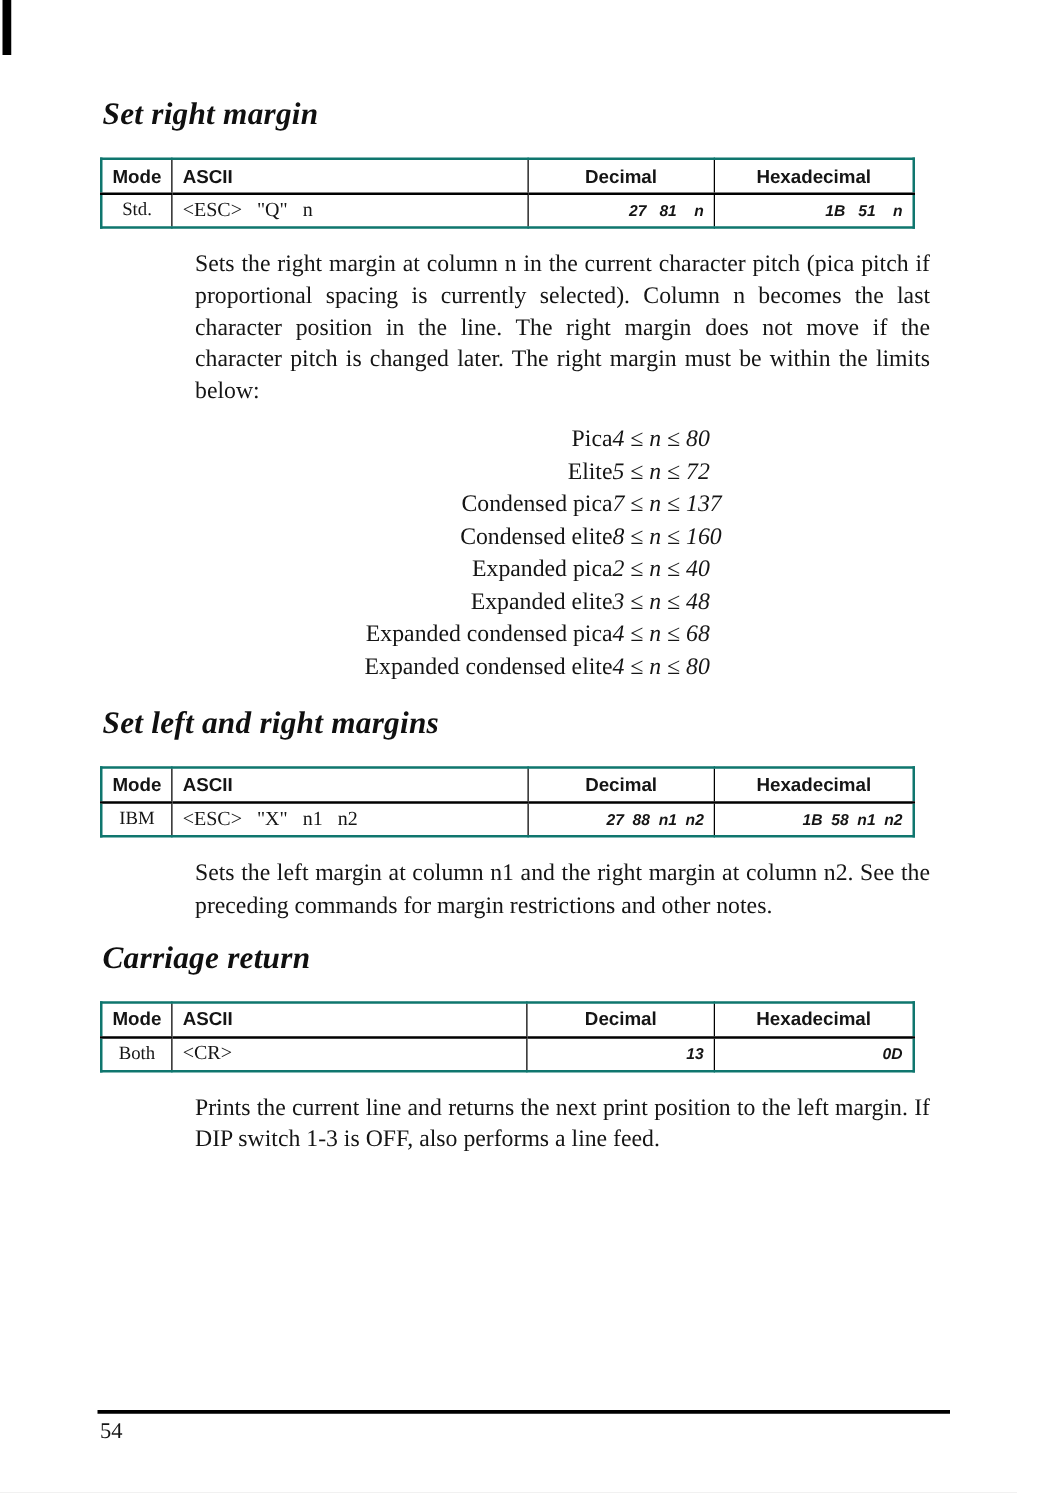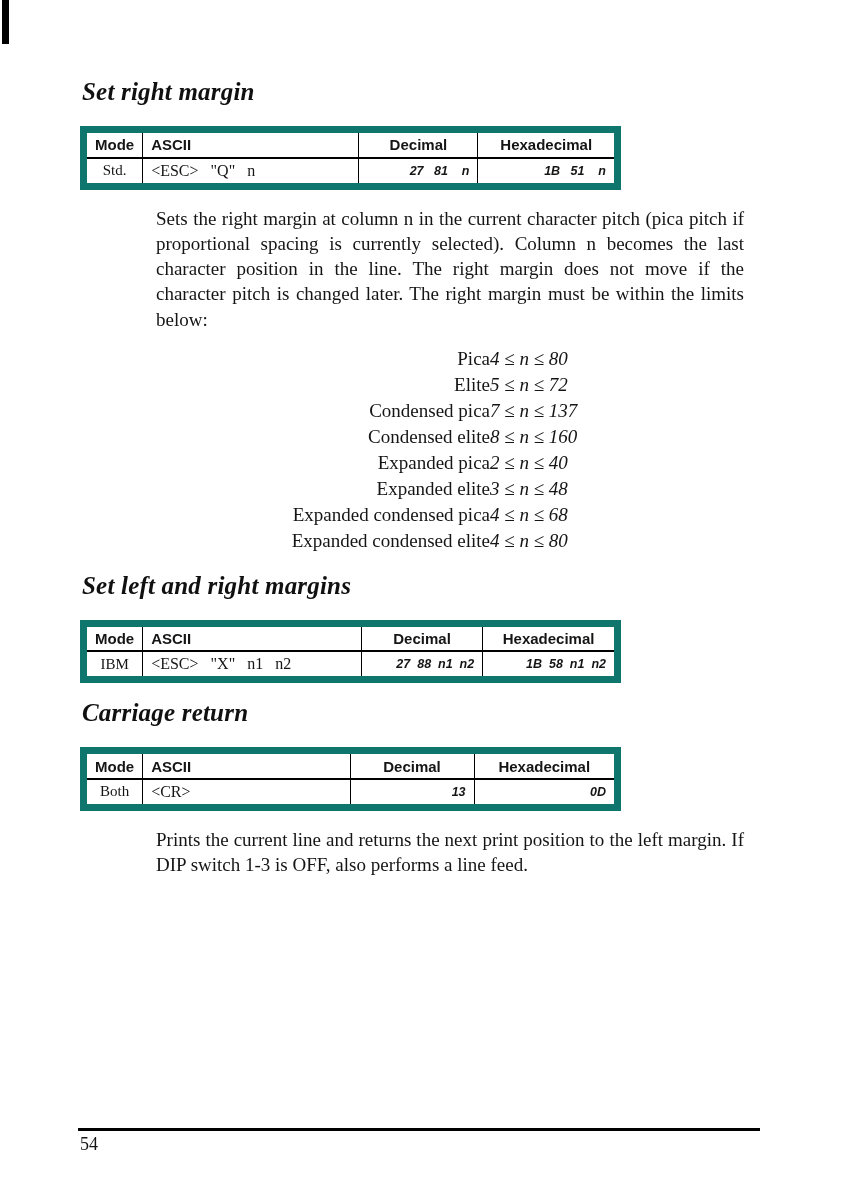--- a/index.html
+++ b/index.html
@@ -28,23 +28,23 @@
     font-family: Liberation Serif, serif;
     font-weight: bold;
     font-style: italic;
     font-size: 25px;
     letter-spacing: 0.2px;
     margin: 0 0 20px 2px;
     color: #101010;
   }
   table.cmd-table {
     border-collapse: collapse;
-    width: 541px;
+    width: 652px;
     margin: 0 0 16px 0;
-    border: 7px solid #0f766e;
+    border: 2px solid #0f766e;
   }
   table.cmd-table th, table.cmd-table td {
     border: 1px solid #000;
     padding: 3px 8px;
     vertical-align: middle;
   }
   table.cmd-table thead th {
     font-family: "Liberation Sans", sans-serif;
     font-weight: bold;
     font-style: normal;
@@ -190,20 +190,21 @@
         </thead>
         <tbody>
           <tr>
             <td class="c-mode">IBM</td>
             <td class="c-ascii">&lt;ESC&gt;   "X"   n1   n2</td>
             <td class="c-dec">27  88  n1  n2</td>
             <td class="c-hex">1B  58  n1  n2</td>
           </tr>
         </tbody>
       </table>
+      <p class="body-text">Sets the left margin at column n1 and the right margin at column n2. See the preceding commands for margin restrictions and other notes.</p>
     </div>
 
     <div class="section">
       <h2 class="section-title">Carriage return</h2>
       <table class="cmd-table">
         <thead>
           <tr>
             <th class="c-mode">Mode</th>
             <th class="c-ascii">ASCII</th>
             <th class="c-dec">Decimal</th>

